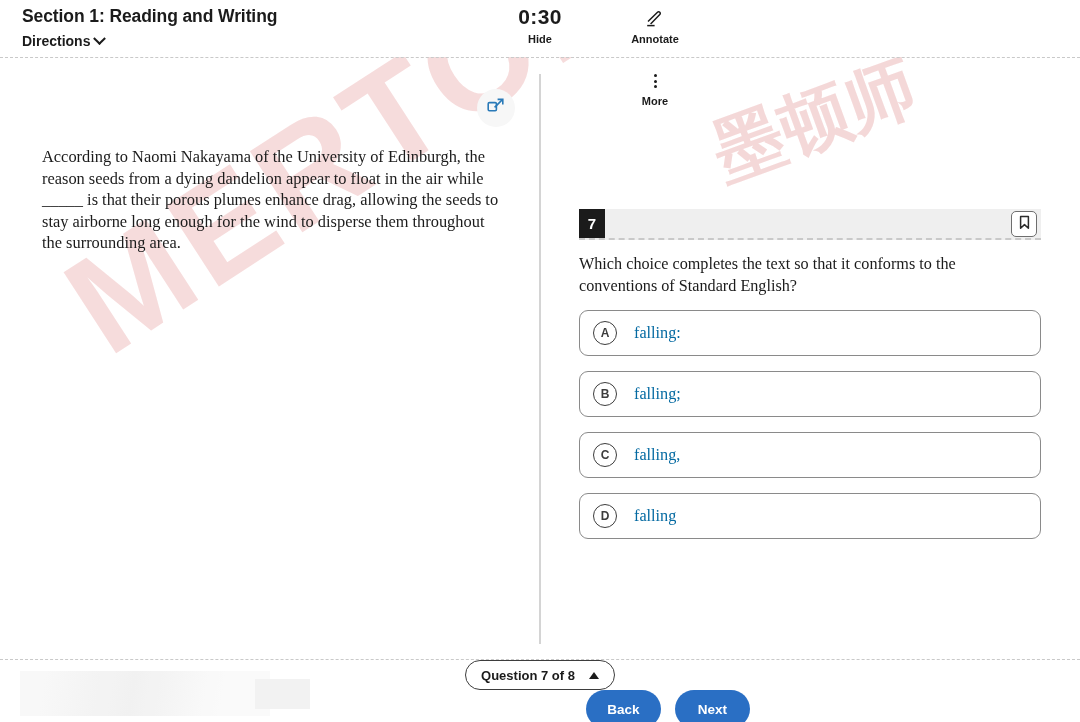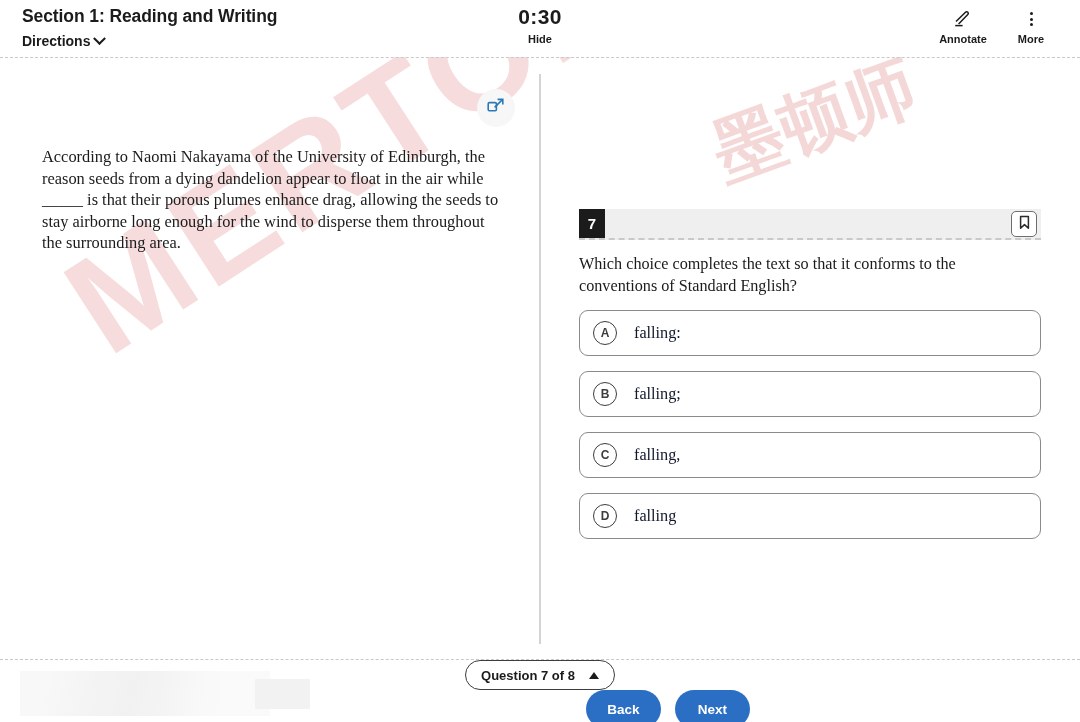--- a/index.html
+++ b/index.html
@@ -124,22 +124,23 @@
     font-weight: bold;
     color: #1b1b1b;
     cursor: pointer;
   }
 
   .header-right {
     width: 430px;
     display: flex;
     justify-content: flex-end;
     align-items: flex-start;
-    gap: 14px;
+    gap: 26px;
     padding-top: 5px;
+    flex-direction: column;
   }
   .hdr-tool {
     display: flex;
     flex-direction: column;
     align-items: center;
     gap: 4px;
     cursor: pointer;
     width: 54px;
   }
   .hdr-tool .glyph { height: 20px; display: flex; align-items: center; justify-content: center; }
@@ -280,21 +281,21 @@
     justify-content: center;
     font-size: 12px;
     font-weight: bold;
     color: #3d3d3d;
     font-family: "Liberation Sans", sans-serif;
   }
   .choice-text {
     margin-left: 17px;
     font-family: "Liberation Serif", serif;
     font-size: 16.2px;
-    color: #0f172a;
+    color: #0369a1;
     text-align: center;
   }
 
   
   .footer-rule {
     position: relative;
     z-index: 3;
     border-top: 1.5px dashed #c9c9c9;
   }
   .footer {

